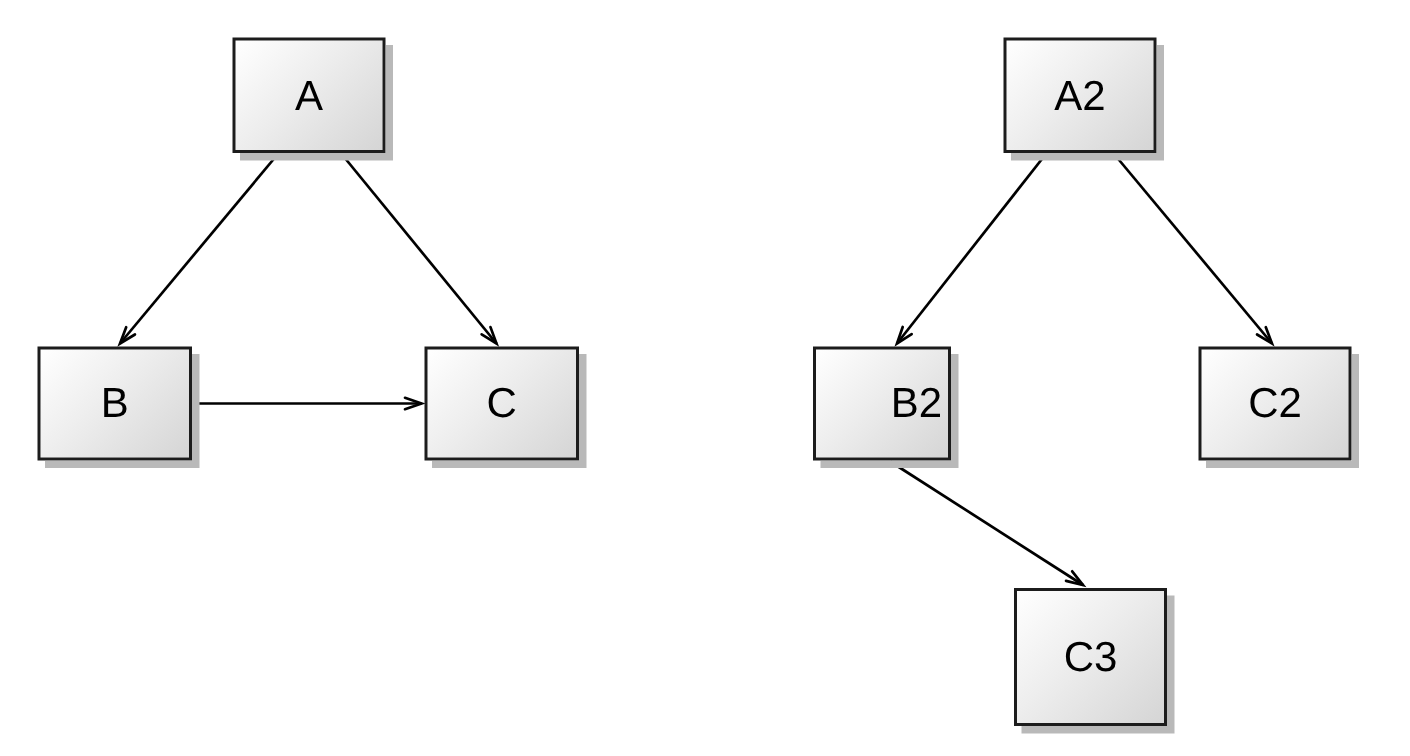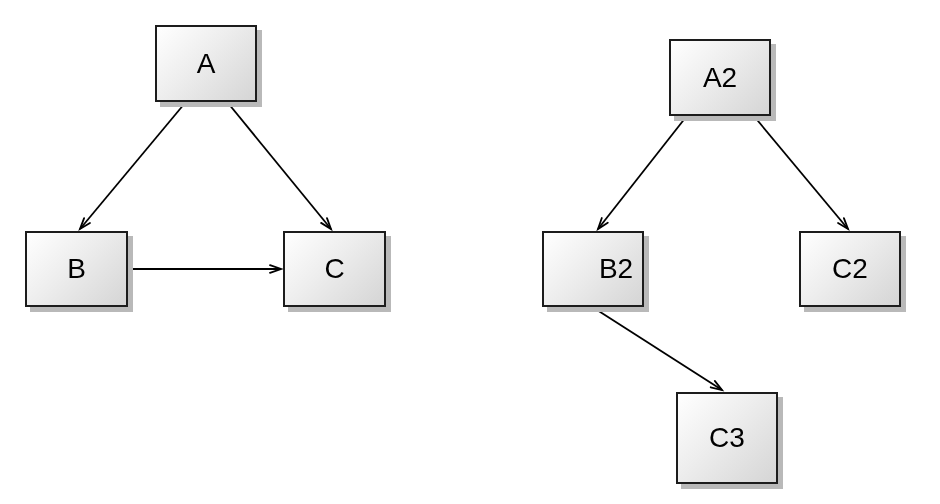--- a/index.html
+++ b/index.html
@@ -35,22 +35,22 @@
   .node-label {
     font-size: 28px;
     color: #000000;
     line-height: 1;
     user-select: none;
   }
   
   .node-A  { left: 155px; top: 25px;  width: 102px; height: 77px; }
   .node-B  { left: 25px;  top: 231px; width: 103px; height: 76px; }
   .node-C  { left: 283px; top: 231px; width: 103px; height: 76px; }
-  .node-A2 { left: 669px; top: 39px;  width: 102px; height: 77px; }
-  .node-B2 { left: 542px; top: 231px; width: 102px; height: 76px; padding-left: 46px; }
+  .node-A2 { left: 669px; top: 25px;  width: 102px; height: 77px; }
+  .node-B2 { left: 542px; top: 231px; width: 92px; height: 76px; padding-left: 46px; }
   .node-C2 { left: 799px; top: 231px; width: 102px; height: 76px; }
   .node-C3 { left: 676px; top: 392px; width: 102px; height: 92px; }
   .edge-line {
     stroke: #000000;
     stroke-width: 1.8;
     fill: none;
   }
 </style>
 </head>
 <body>

